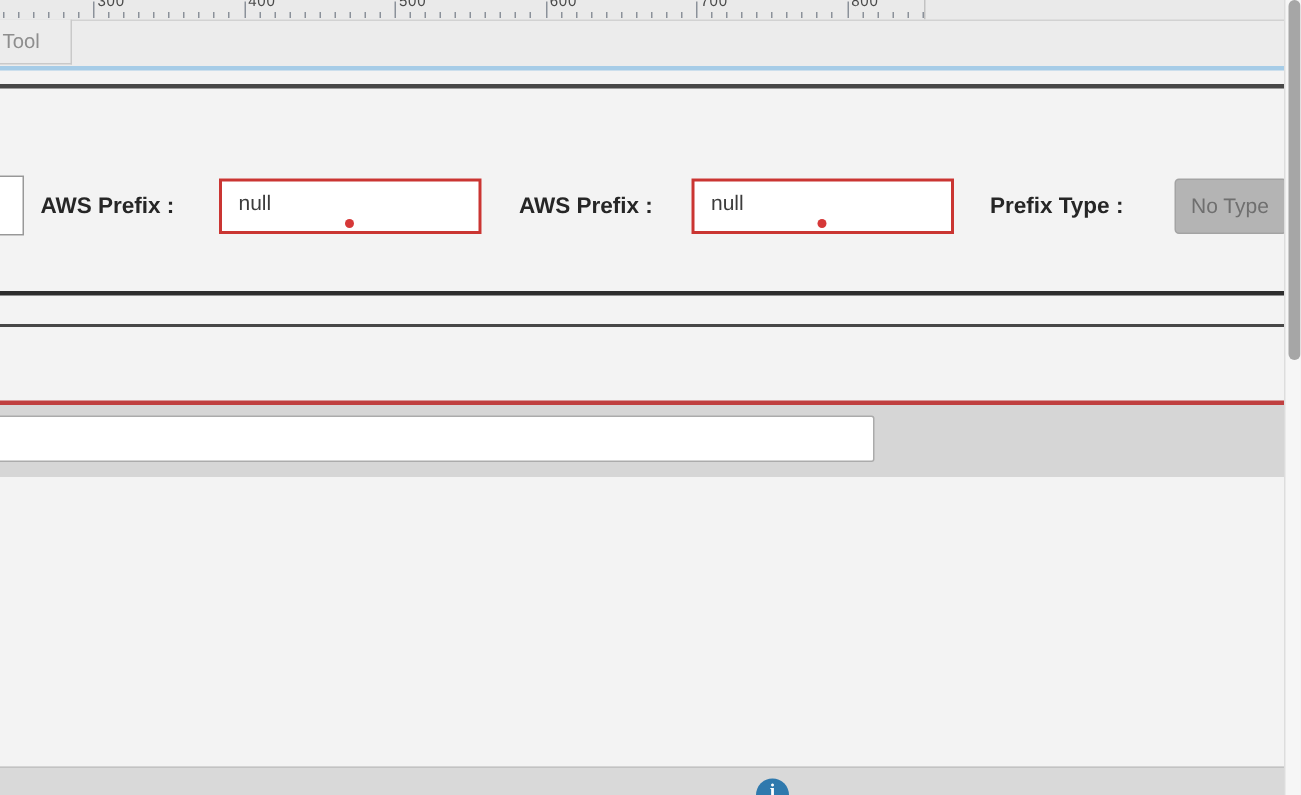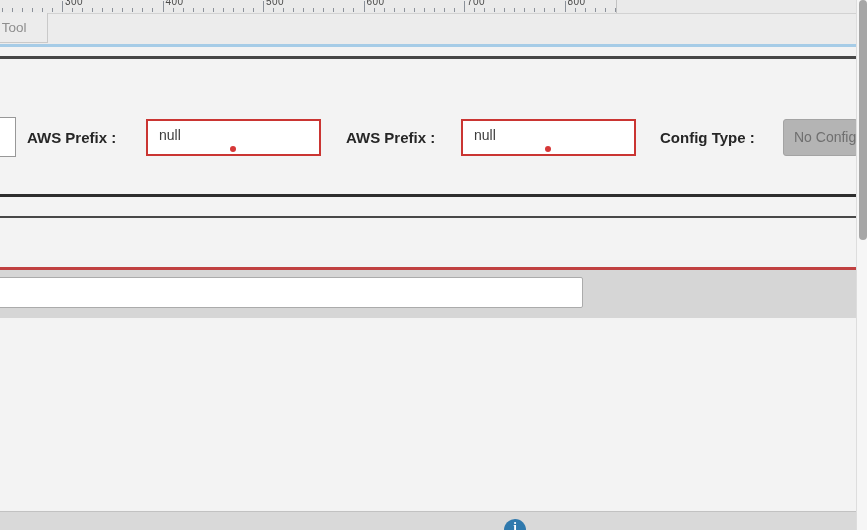--- a/index.html
+++ b/index.html
@@ -159,22 +159,22 @@
 <div class="left-edge-field"></div>
 
 <span class="field-label label-prefix">AWS Prefix :</span>
 <input class="err-input input-prefix" type="text" value="null" style="">
 <div class="err-dot dot-prefix"></div>
 
 <span class="field-label label-region">AWS Prefix :</span>
 <input class="err-input input-region" type="text" value="null" style="">
 <div class="err-dot dot-region"></div>
 
-<span class="field-label label-backend">Config Type :</span>
-<div class="gray-select">No Config</div>
+<span class="field-label label-backend">Prefix Type :</span>
+<div class="gray-select">No Type</div>
 
 <div class="input-strip">
   <input class="strip-input" type="text" value="" style="">
 </div>
 
 <div class="bottom-bar"></div>
 <button class="info-btn">
   <span>i</span>
 </button>
 

